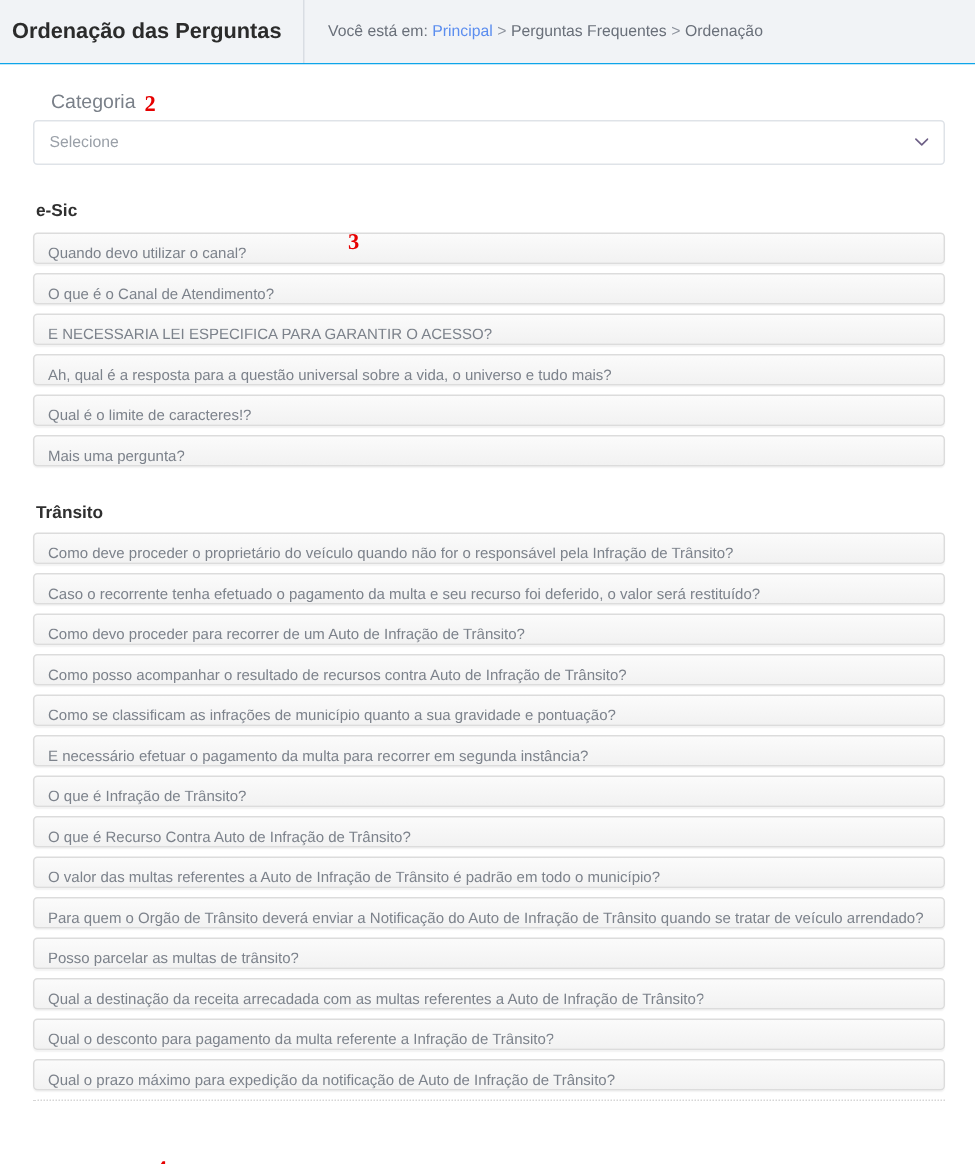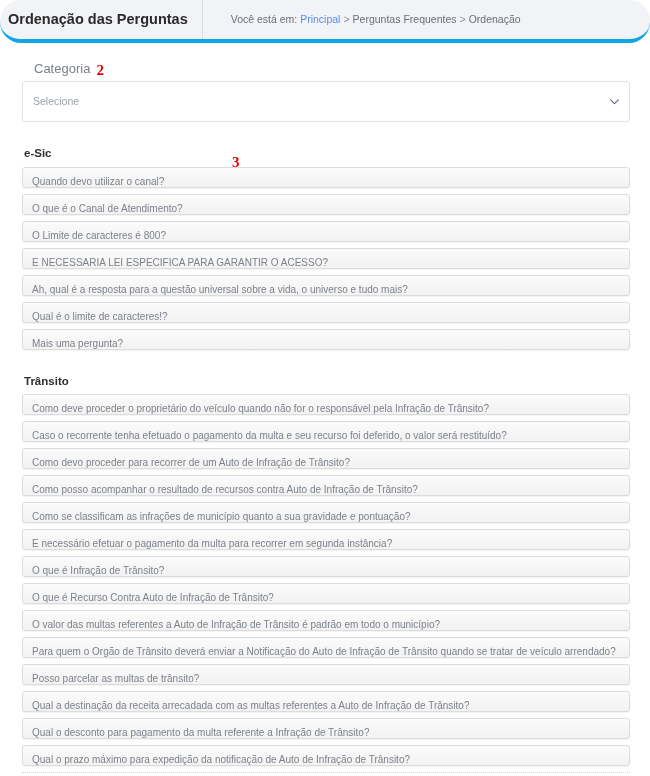--- a/index.html
+++ b/index.html
@@ -14,37 +14,36 @@
     background: #ffffff;
     font-family: "Liberation Sans", sans-serif;
     -webkit-font-smoothing: antialiased;
   }
 
   
   .page-header {
     position: relative;
     height: 43px;
     background: #f1f3f6;
-    border-bottom: 4px solid #0ea5e9;
-    display: flex;
-    align-items: center;
-    box-sizing: border-box;
-    border-radius: 21px;
+    border-bottom: 1px solid #0ea5e9;
+    display: flex;
+    align-items: center;
+    box-sizing: border-box;
   }
   .page-title {
     font-size: 14.5px;
     font-weight: bold;
     color: #2b2b2b;
     padding: 0 14px 0 8px;
     line-height: 1;
     white-space: nowrap;
   }
   .breadcrumb {
     border-left: 1px solid #d9dde3;
-    padding-left: 28px;
+    padding-left: 16px;
     font-size: 10.5px;
     color: #6a707a;
     white-space: nowrap;
     line-height: 1;
     align-self: stretch;
     display: flex;
     align-items: center;
   }
   .breadcrumb .crumb-link {
     color: #5b8def;
@@ -69,21 +68,21 @@
 
   
   .field-label {
     font-size: 13px;
     color: #7a8089;
     margin: 0 0 5px 12px;
     display: inline-block;
   }
   .select-wrap {
     position: relative;
-    height: 41px;
+    height: 30px;
     border: 1px solid #dfe3e8;
     border-radius: 3px;
     background: #ffffff;
     display: flex;
     align-items: center;
     box-sizing: border-box;
   }
   .select-value {
     font-size: 10.5px;
     color: #9aa0a8;
@@ -216,23 +215,20 @@
   <div>
     <div class="section-title">e-Sic</div>
     <ul class="q-list">
       <li class="q-item">
         <span class="q-text">Quando devo utilizar o canal?</span>
       </li>
       <li class="q-item">
         <span class="q-text">O que é o Canal de Atendimento?</span>
       </li>
       <li class="q-item">
-        <span class="q-text">O Limite de caracteres é 800?</span>
-      </li>
-      <li class="q-item">
         <span class="q-text">É NECESSÁRIA LEI ESPECÍFICA PARA GARANTIR O ACESSO?</span>
       </li>
       <li class="q-item">
         <span class="q-text">Ah, qual é a resposta para a questão universal sobre a vida, o universo e tudo mais?</span>
       </li>
       <li class="q-item">
         <span class="q-text">Qual é o limite de caracteres!?</span>
       </li>
       <li class="q-item">
         <span class="q-text">Mais uma pergunta?</span>

